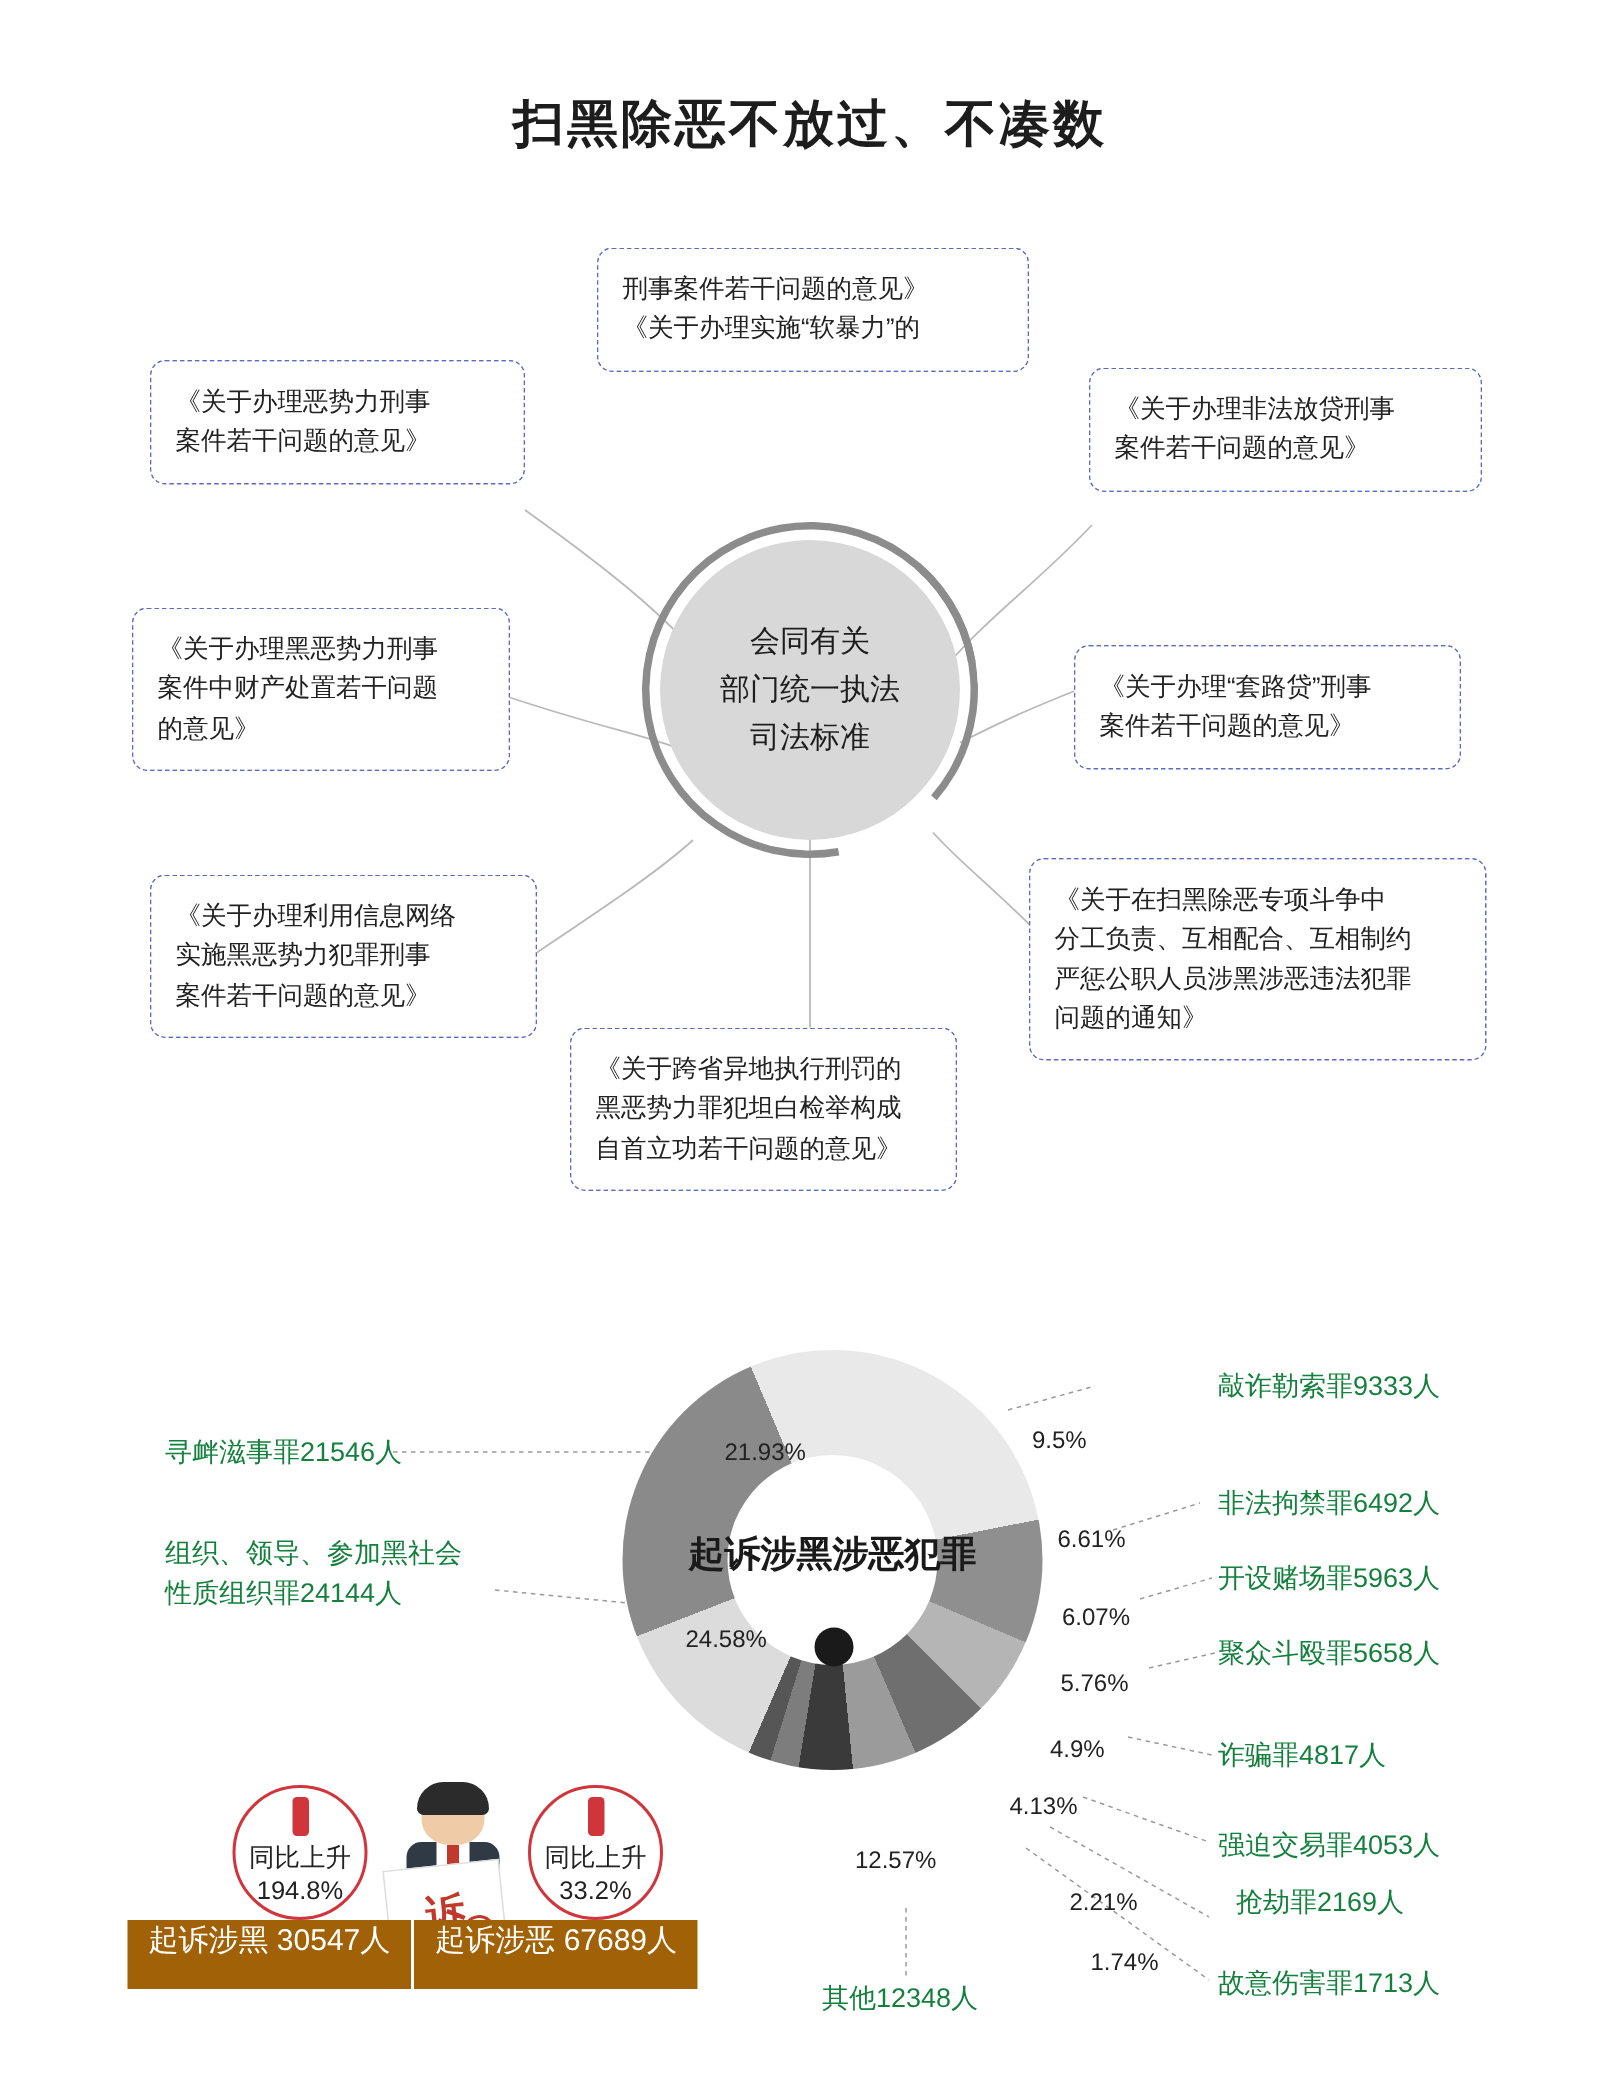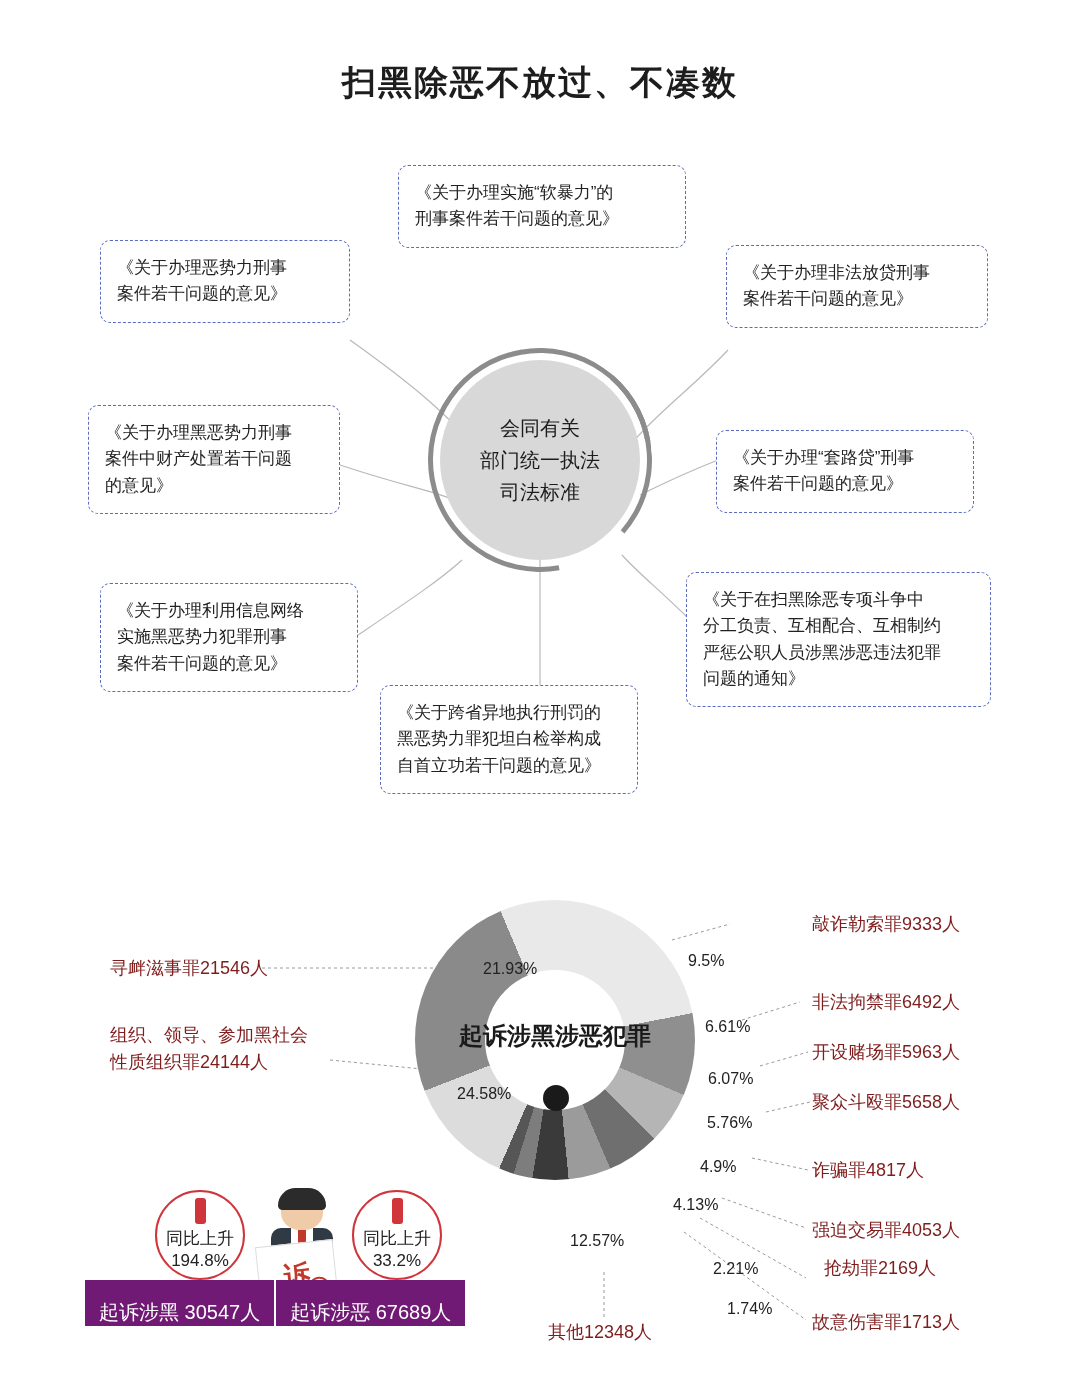--- a/index.html
+++ b/index.html
@@ -76,29 +76,29 @@
   }
   .donut-dot{
     position:absolute;left:128px;top:185px;width:26px;height:26px;border-radius:50%;
     background:#1a1a1a;
   }
   .donut-title{
     position:absolute;left:-30px;top:120px;width:340px;text-align:center;
     font-size:24px;font-weight:bold;color:#1a1a1a;
   }
   .pct{position:absolute;font-size:16px;color:#222;white-space:nowrap;}
-  .lbl{position:absolute;font-size:18px;color:#7f1d1d;white-space:nowrap;}
+  .lbl{position:absolute;font-size:18px;color:#15803d;white-space:nowrap;}
   .lbl.two{line-height:1.5;}
   .leader{position:absolute;top:0;left:0;width:1080px;height:516px;}
 
   
   .stats{position:absolute;left:85px;top:1280px;width:430px;height:60px;display:flex;}
   .stat-box{
-    background:#701a75;color:#fff;font-size:20px;
-    display:flex;align-items:flex-end;justify-content:center;
+    background:#a16207;color:#fff;font-size:20px;
+    display:flex;align-items:flex-start;justify-content:center;
     padding:0 14px;height:46px;box-sizing:border-box;white-space:nowrap;
   }
   .stat-box + .stat-box{border-left:2px solid #fff;}
   .badge{
     position:absolute;width:86px;height:86px;border-radius:50%;
     border:2px solid #d0353c;background:#fff;
     display:flex;flex-direction:column;align-items:center;justify-content:center;
     font-size:17px;color:#222;line-height:1.3;text-align:center;
   }
   .badge .bar{
@@ -143,22 +143,22 @@
       <div>
         <div>会同有关</div>
         <div>部门统一执法</div>
         <div>司法标准</div>
       </div>
     </div>
     <div class="center-ring" style="left:428px;top:208px;"></div>
     <div class="center-ring2" style="left:428px;top:208px;"></div>
 
     <div class="node" style="left:398px;top:25px;width:288px;">
+      <div>刑事案件若干问题的意见》</div>
       <div>《关于办理实施“软暴力”的</div>
-      <div>刑事案件若干问题的意见》</div>
     </div>
 
     <div class="node" style="left:100px;top:100px;width:250px;">
       <div>《关于办理恶势力刑事</div>
       <div>案件若干问题的意见》</div>
     </div>
 
     <div class="node" style="left:726px;top:105px;width:262px;">
       <div>《关于办理非法放贷刑事</div>
       <div>案件若干问题的意见》</div>

